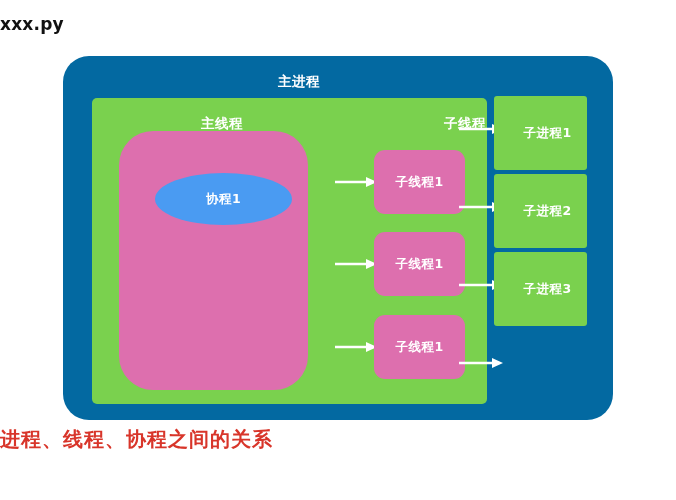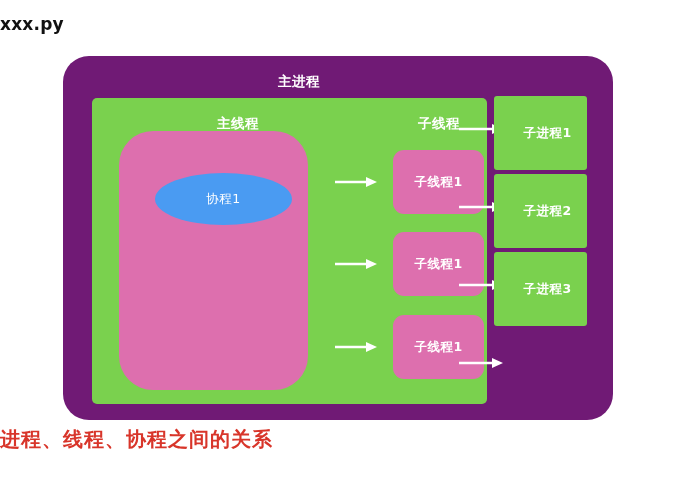--- a/index.html
+++ b/index.html
@@ -41,21 +41,21 @@
     letter-spacing: 1px;
   }
 
   
   #proc-outer {
     position: absolute;
     left: 63px;
     top: 56px;
     width: 550px;
     height: 364px;
-    background: #701a75;
+    background: #0369a1;
     border-radius: 26px;
   }
 
   .band-label {
     position: absolute;
     color: #ffffff;
     font-size: 13.5px;
     font-weight: bold;
     text-align: center;
     white-space: nowrap;
@@ -88,25 +88,24 @@
   
   #thread-area {
     width: 395px;
   }
 
   
   #label-main-thread {
     left: 29px;
     top: 59px;
     width: 260px;
-    padding-left: 16px;
   }
   
   #label-child-thread {
-    left: 322px;
+    left: 348px;
     top: 59px;
     width: 108px;
   }
 
   
   #main-thread-box {
     position: absolute;
     left: 56px;
     top: 75px;
     width: 189px;
@@ -115,21 +114,21 @@
     border-radius: 34px;
   }
 
   
   .coroutine {
     position: absolute;
     background: #4a9bf2;
     border-radius: 50%;
     color: #ffffff;
     font-size: 12.5px;
-    font-weight: normal;
+    font-weight: bold;
     display: flex;
     align-items: center;
     justify-content: center;
     letter-spacing: 0.5px;
   }
   #coroutine-0 {
     left: 92px;
     top: 117px;
     width: 137px;
     height: 52px;
@@ -137,21 +136,21 @@
   #coroutine-1 {
     left: 92px;
     top: 235px;
     width: 137px;
     height: 52px;
   }
 
   
   .child-thread {
     position: absolute;
-    left: 330px;
+    left: 311px;
     width: 91px;
     height: 64px;
     background: #dd6fae;
     border-radius: 11px;
     color: #ffffff;
     font-size: 12.5px;
     font-weight: bold;
     display: flex;
     align-items: center;
     justify-content: center;

